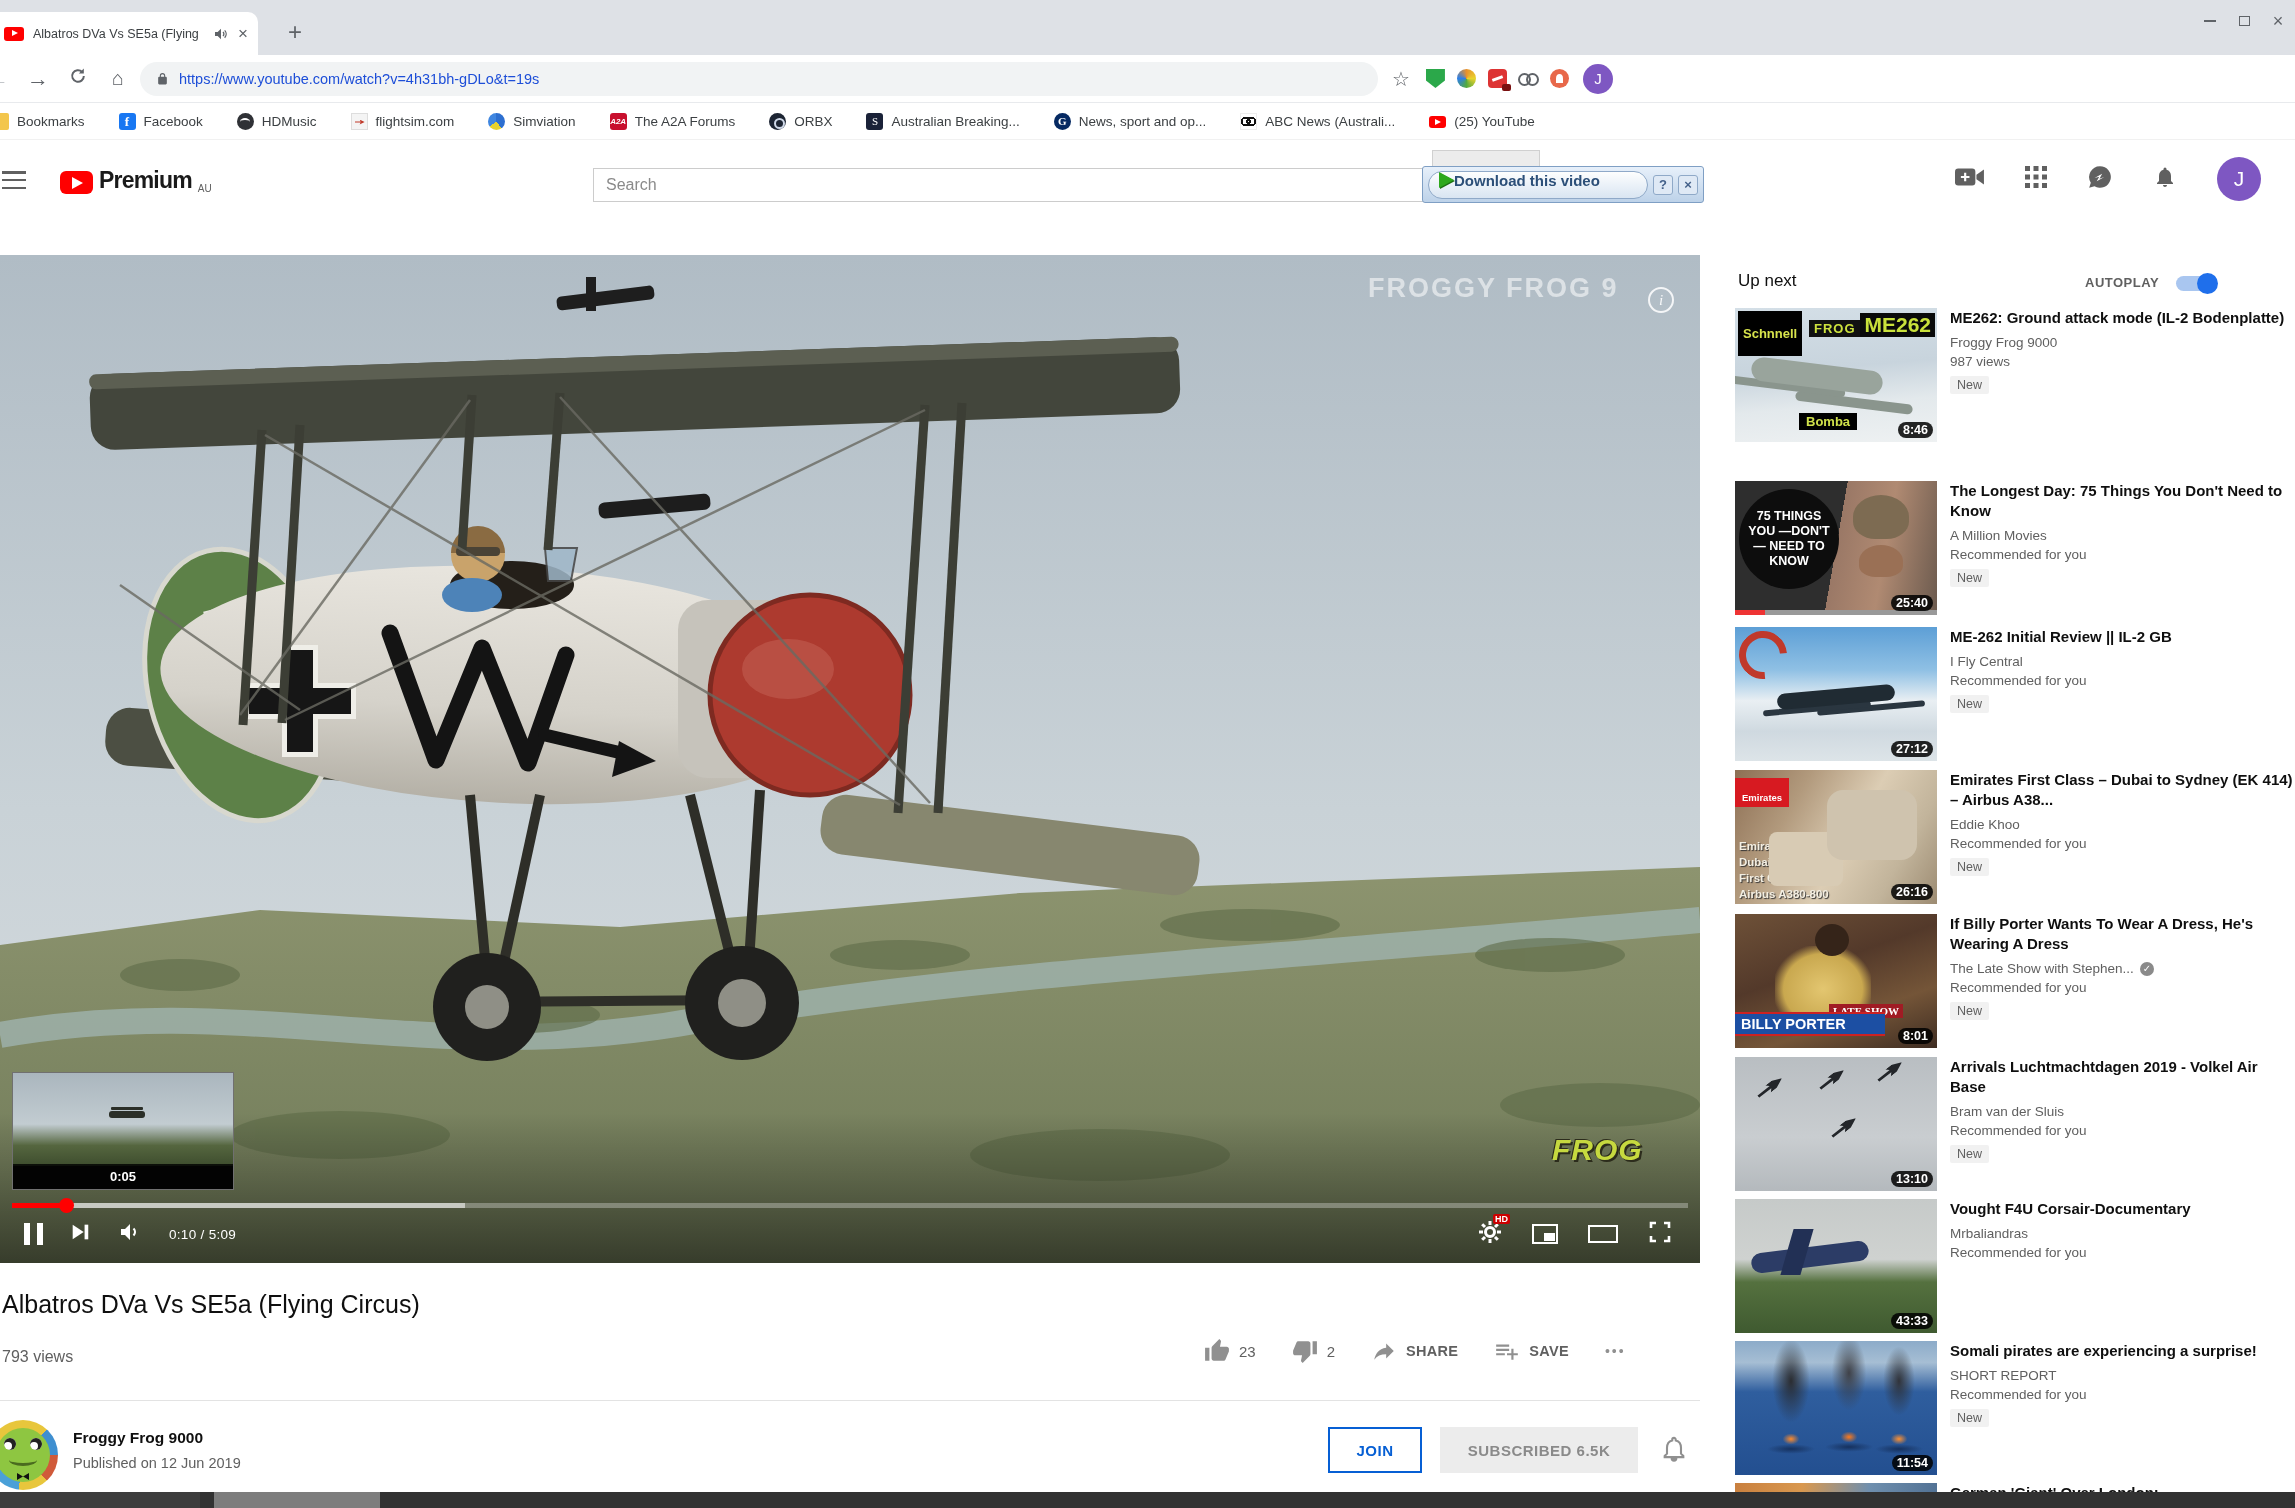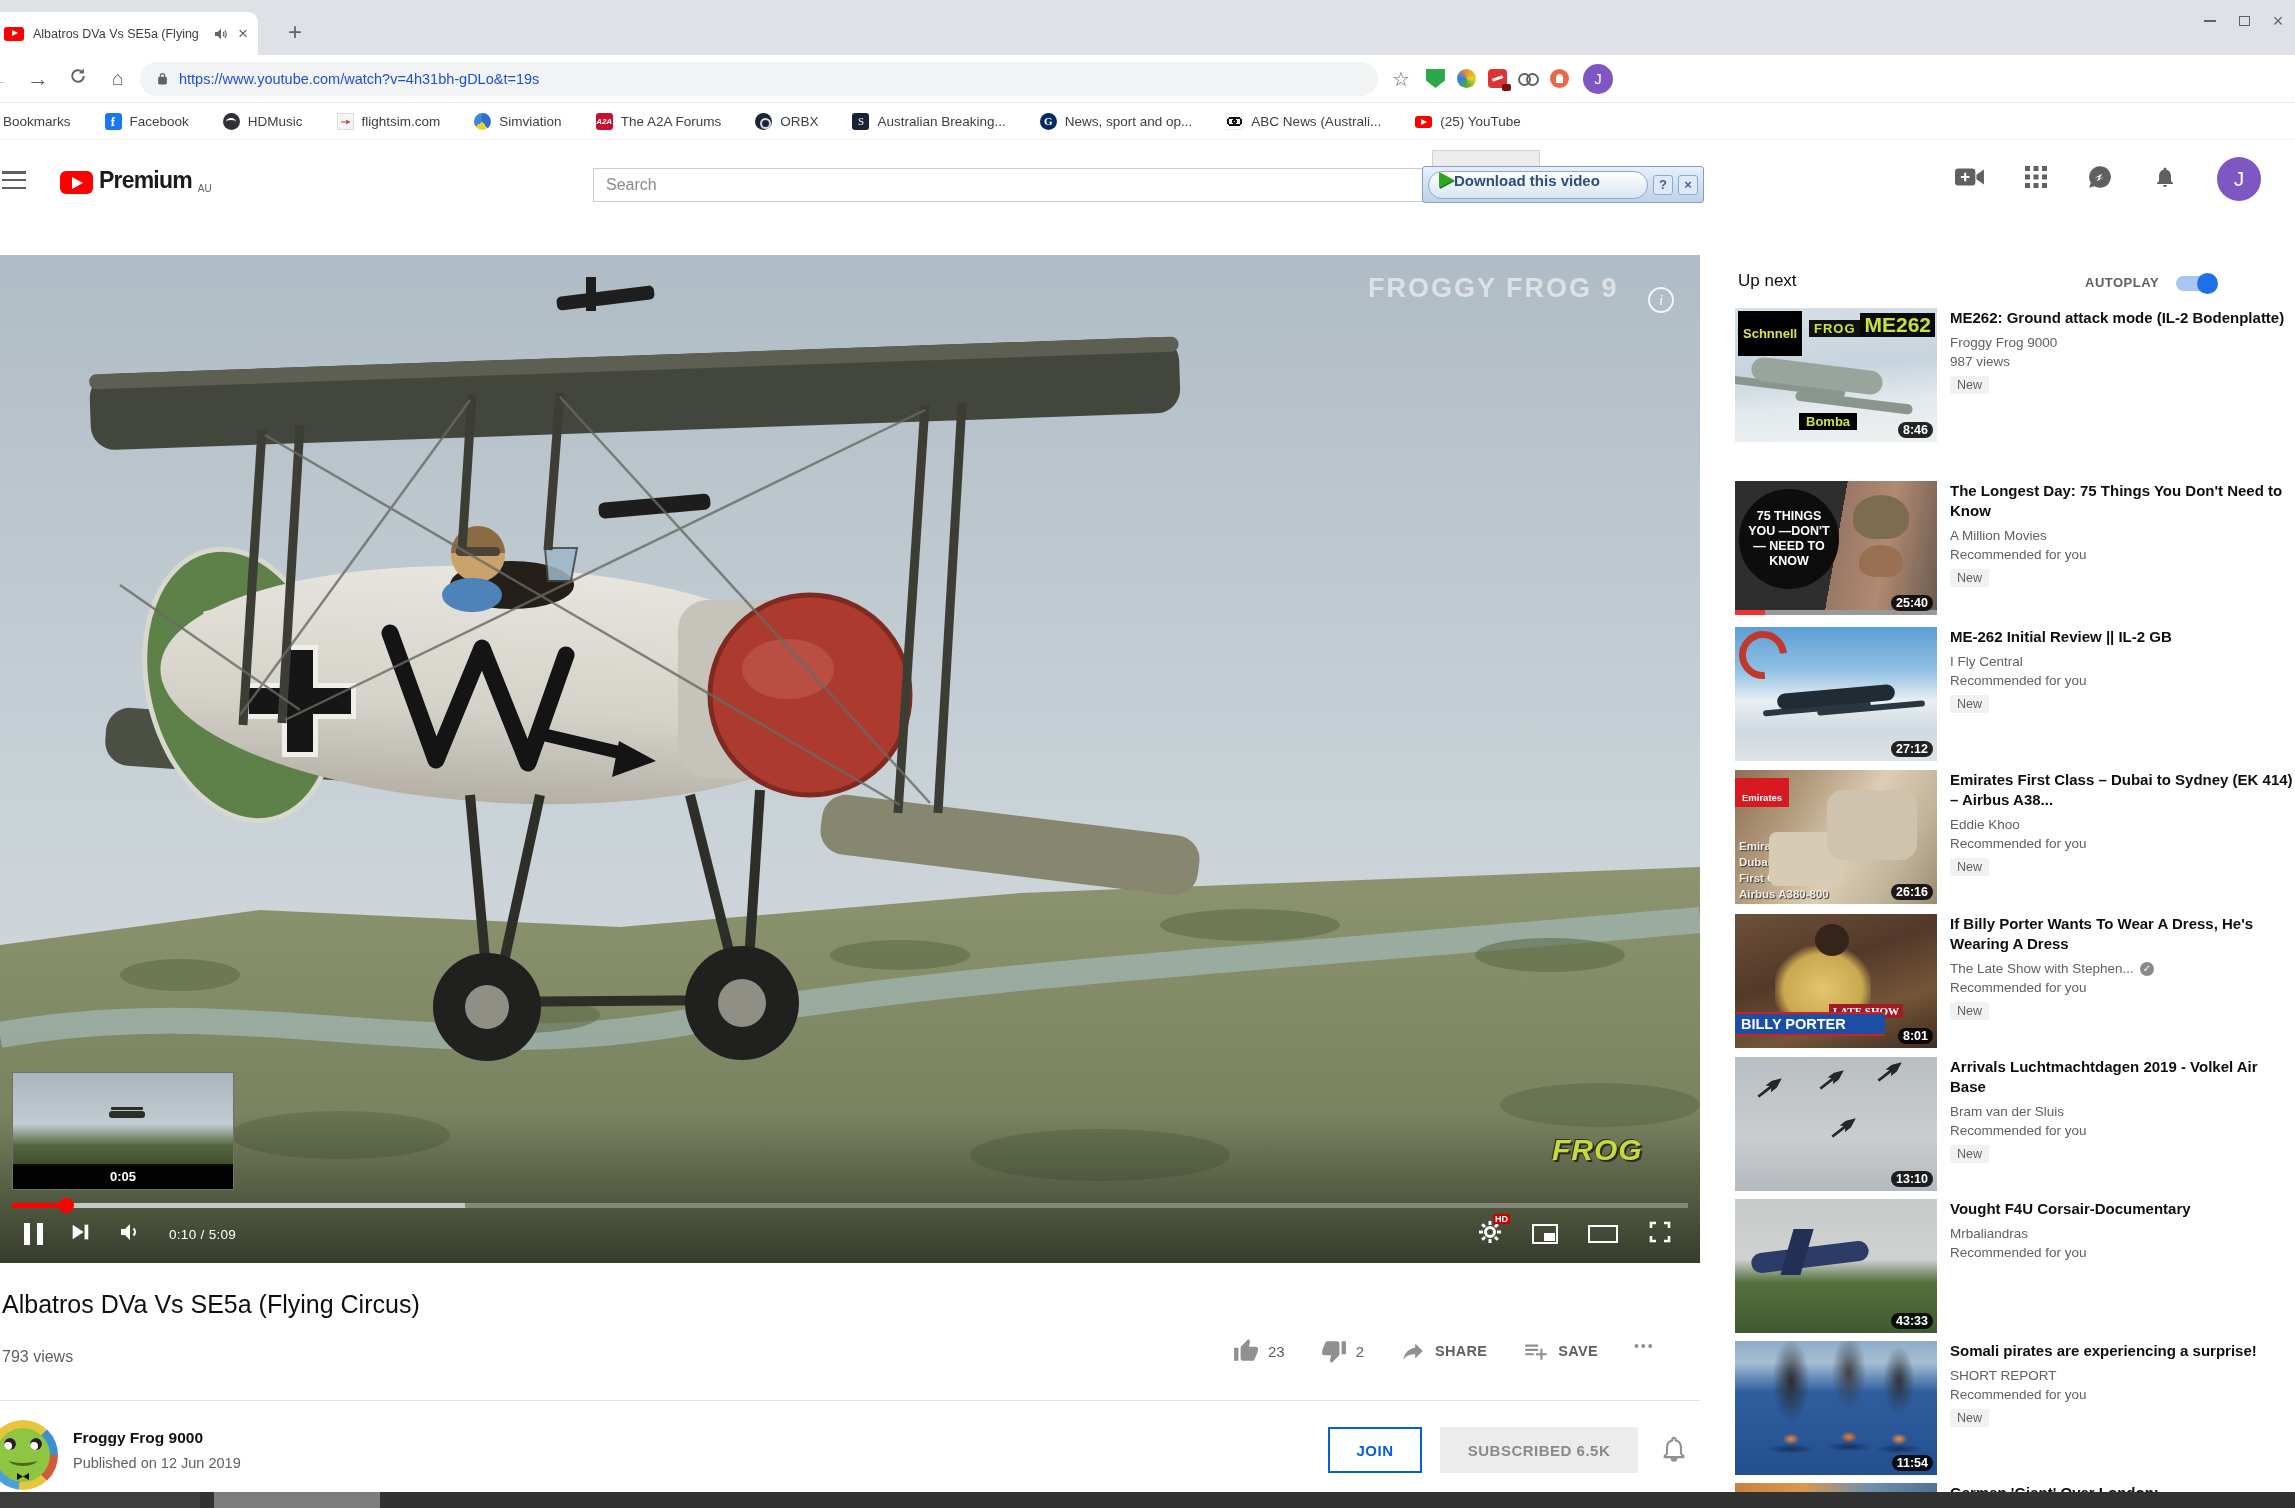--- a/index.html
+++ b/index.html
@@ -46,21 +46,21 @@
   .ext.glasses::before,.ext.glasses::after{content:"";position:absolute;top:4px;width:9px;height:9px;
        border:2px solid #5f6368;border-radius:50%}
   .ext.glasses::before{left:-1px}.ext.glasses::after{right:-1px}
   .ext.rose{background:#e8684a;border-radius:50%}
   .ext.rose::after{content:"";position:absolute;left:6px;top:5px;width:7px;height:9px;background:#fff;border-radius:50% 50% 0 0}
   .avatar-sm{width:30px;height:30px;border-radius:50%;background:var(--avatar-purple,#7e57c2);color:#fff;
        font-size:15px;display:flex;align-items:center;justify-content:center;margin-left:14px;flex:none}
 
   
   .bmbar{position:absolute;left:0;top:103px;width:2295px;height:37px;background:#fff;
-       display:flex;align-items:center;gap:34px;border-bottom:1px solid #f1f1f1}
+       display:flex;align-items:center;gap:34px;padding-left:14px;border-bottom:1px solid #f1f1f1}
   .bm{display:flex;align-items:center;gap:8px;flex:none}
   .bm-label{font-size:13.5px;color:#3c4043;white-space:nowrap}
   .bm-icon{width:17px;height:17px;position:relative;flex:none}
   .bookmarks-folder-icon{background:#f3c64c;border-radius:2px;margin-left:-22px}
   .facebook-icon{background:#1877f2;border-radius:3px;color:#fff;font-weight:bold;font-size:13px;
        text-align:center;line-height:17px;font-family:"Liberation Serif",serif}
   .facebook-icon::after{content:"f"}
   .hdmusic-icon{background:#2f3136;border-radius:50%}
   .hdmusic-icon::after{content:"";position:absolute;left:3px;top:5px;width:10px;height:6px;
        border-top:2px solid #fff;border-radius:50%}
@@ -148,21 +148,21 @@
   .pc-settings{position:relative}
   .hd-badge{position:absolute;right:-8px;top:-6px;background:#c00;color:#fff;font-size:9px;font-weight:bold;
        padding:0 2px;border-radius:2px}
   .pc-mini{width:26px;height:20px;border:2.5px solid #fff;position:relative}
   .pc-mini::after{content:"";position:absolute;right:1px;bottom:1px;width:11px;height:8px;background:#fff}
   .pc-theater{width:30px;height:18px;border:2.5px solid #fff}
 
   
   .v-title{position:absolute;left:2px;top:1290px;font-size:25px;color:#0f0f0f;width:1100px}
   .v-views{position:absolute;left:2px;top:1348px;font-size:16px;color:#606060}
-  .actions{position:absolute;top:1338px;left:1233px;width:460px;display:flex;gap:0;color:#606060}
+  .actions{position:absolute;top:1338px;left:1204px;width:460px;display:flex;align-items:center;gap:0;color:#606060}
   .act{display:flex;align-items:center;gap:9px;margin-right:36px}
   .act .lbl{font-size:14.5px;font-weight:bold;color:#606060;letter-spacing:.3px}
   .act .cnt{font-size:15px;color:#606060}
   .more-dots{font-size:14px;color:#909090;letter-spacing:2px}
   .divider{position:absolute;left:0;top:1400px;width:1700px;height:1px;background:#e3e3e3}
   .channel-row{position:absolute;left:0;top:1415px;width:1700px;height:80px}
   .frog-avatar{position:absolute;left:-12px;top:5px;width:70px;height:70px;border-radius:50%;
        background:conic-gradient(#e8c63c 0 12%,#3f8fd0 12% 25%,#d05a3a 25% 38%,#e8c63c 38% 52%,#4aa0d8 52% 66%,#d05a3a 66% 80%,#e8c63c 80% 100%);
        display:flex;align-items:center;justify-content:center}
   .frog-face{width:54px;height:54px;border-radius:50%;background:#8ec641;position:relative}

